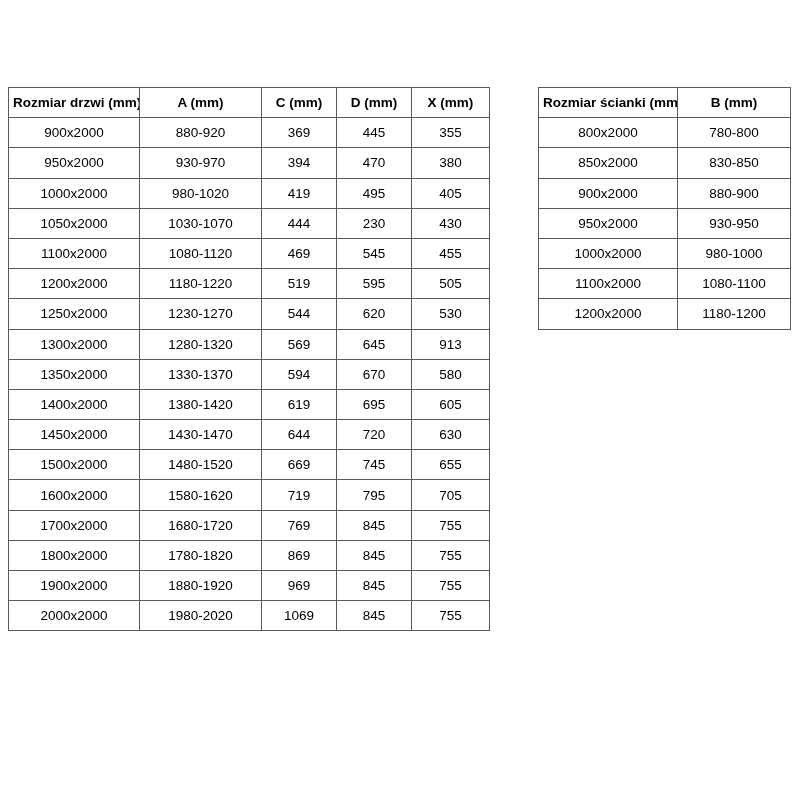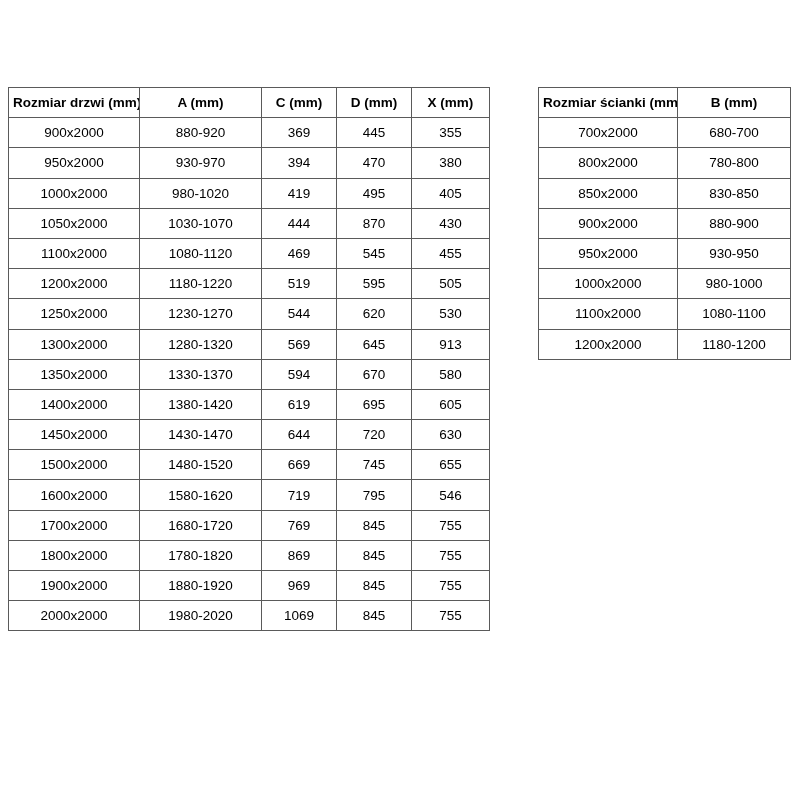--- a/index.html
+++ b/index.html
@@ -98,21 +98,21 @@
           <td>1000x2000</td>
           <td>980-1020</td>
           <td>419</td>
           <td>495</td>
           <td>405</td>
         </tr>
         <tr>
           <td>1050x2000</td>
           <td>1030-1070</td>
           <td>444</td>
-          <td>870</td>
+          <td>230</td>
           <td>430</td>
         </tr>
         <tr>
           <td>1100x2000</td>
           <td>1080-1120</td>
           <td>469</td>
           <td>545</td>
           <td>455</td>
         </tr>
         <tr>
@@ -162,21 +162,21 @@
           <td>1480-1520</td>
           <td>669</td>
           <td>745</td>
           <td>655</td>
         </tr>
         <tr>
           <td>1600x2000</td>
           <td>1580-1620</td>
           <td>719</td>
           <td>795</td>
-          <td>546</td>
+          <td>705</td>
         </tr>
         <tr>
           <td>1700x2000</td>
           <td>1680-1720</td>
           <td>769</td>
           <td>845</td>
           <td>755</td>
         </tr>
         <tr>
           <td>1800x2000</td>
@@ -208,24 +208,20 @@
         <col>
     </colgroup>
   <thead>
         <tr>
           <th>Rozmiar ścianki (mm)</th>
           <th>B (mm)</th>
         </tr>
       </thead>
       <tbody>
         <tr>
-          <td>700x2000</td>
-          <td>680-700</td>
-        </tr>
-        <tr>
           <td>800x2000</td>
           <td>780-800</td>
         </tr>
         <tr>
           <td>850x2000</td>
           <td>830-850</td>
         </tr>
         <tr>
           <td>900x2000</td>
           <td>880-900</td>

